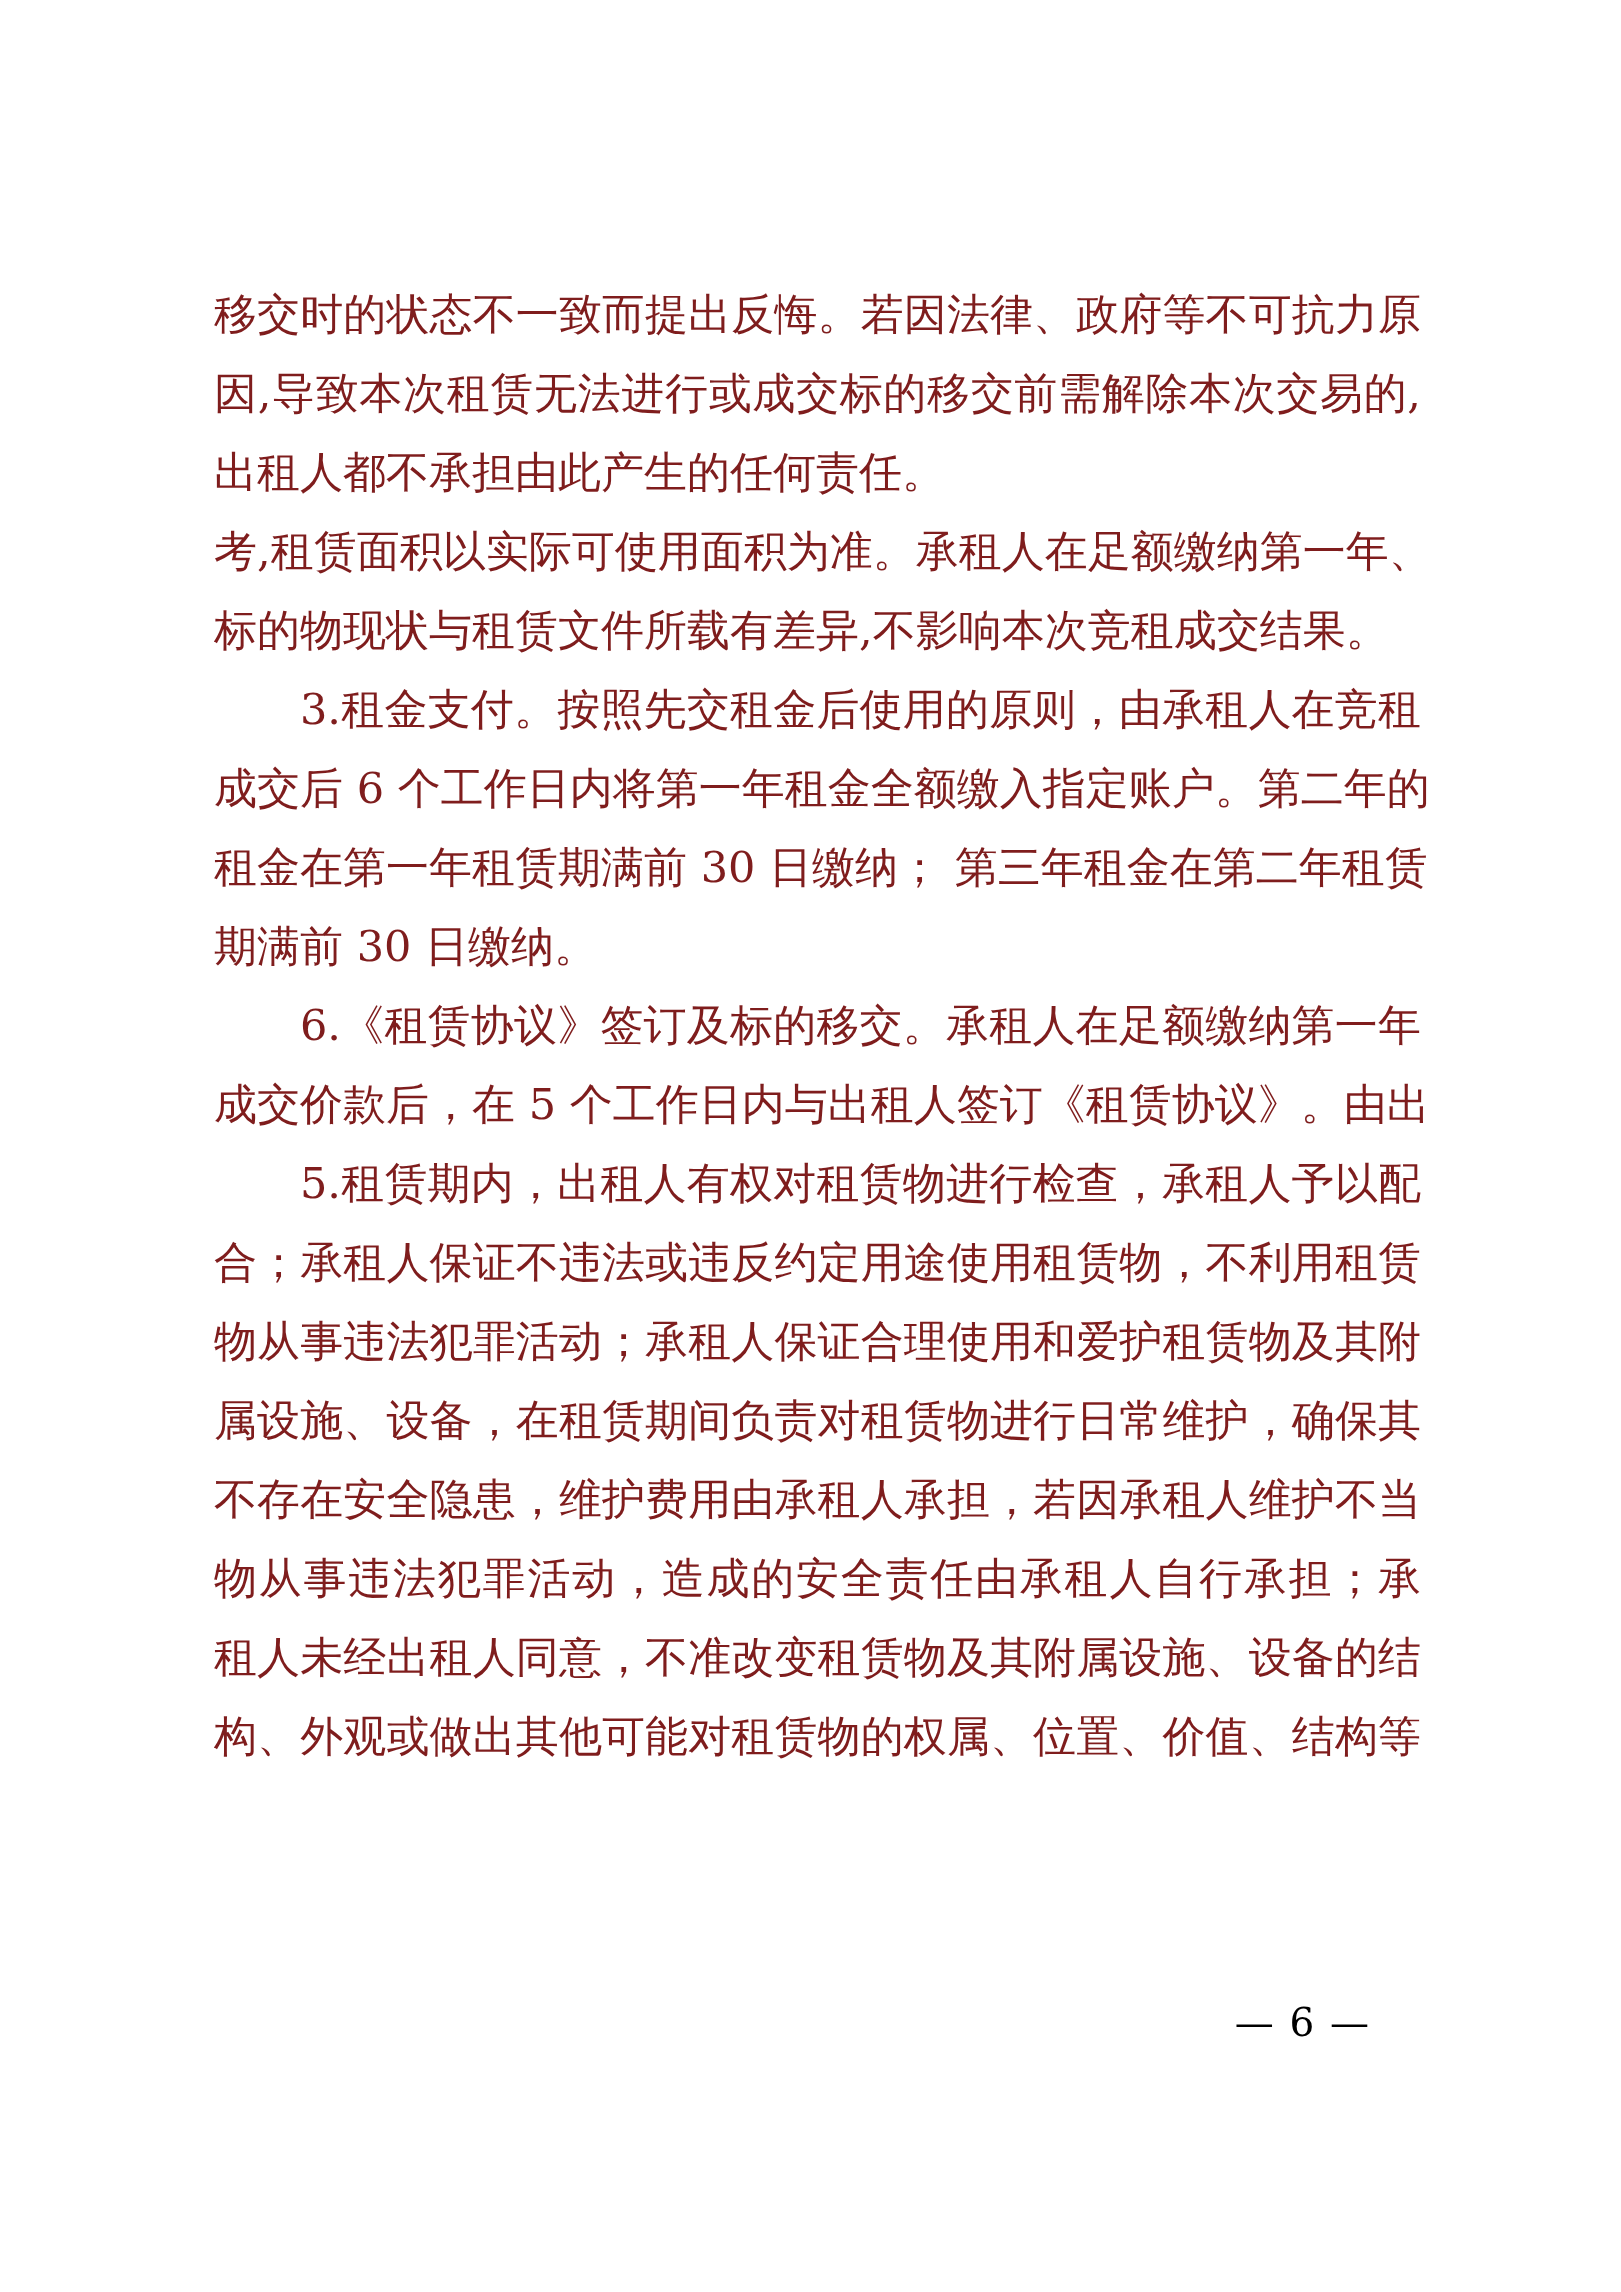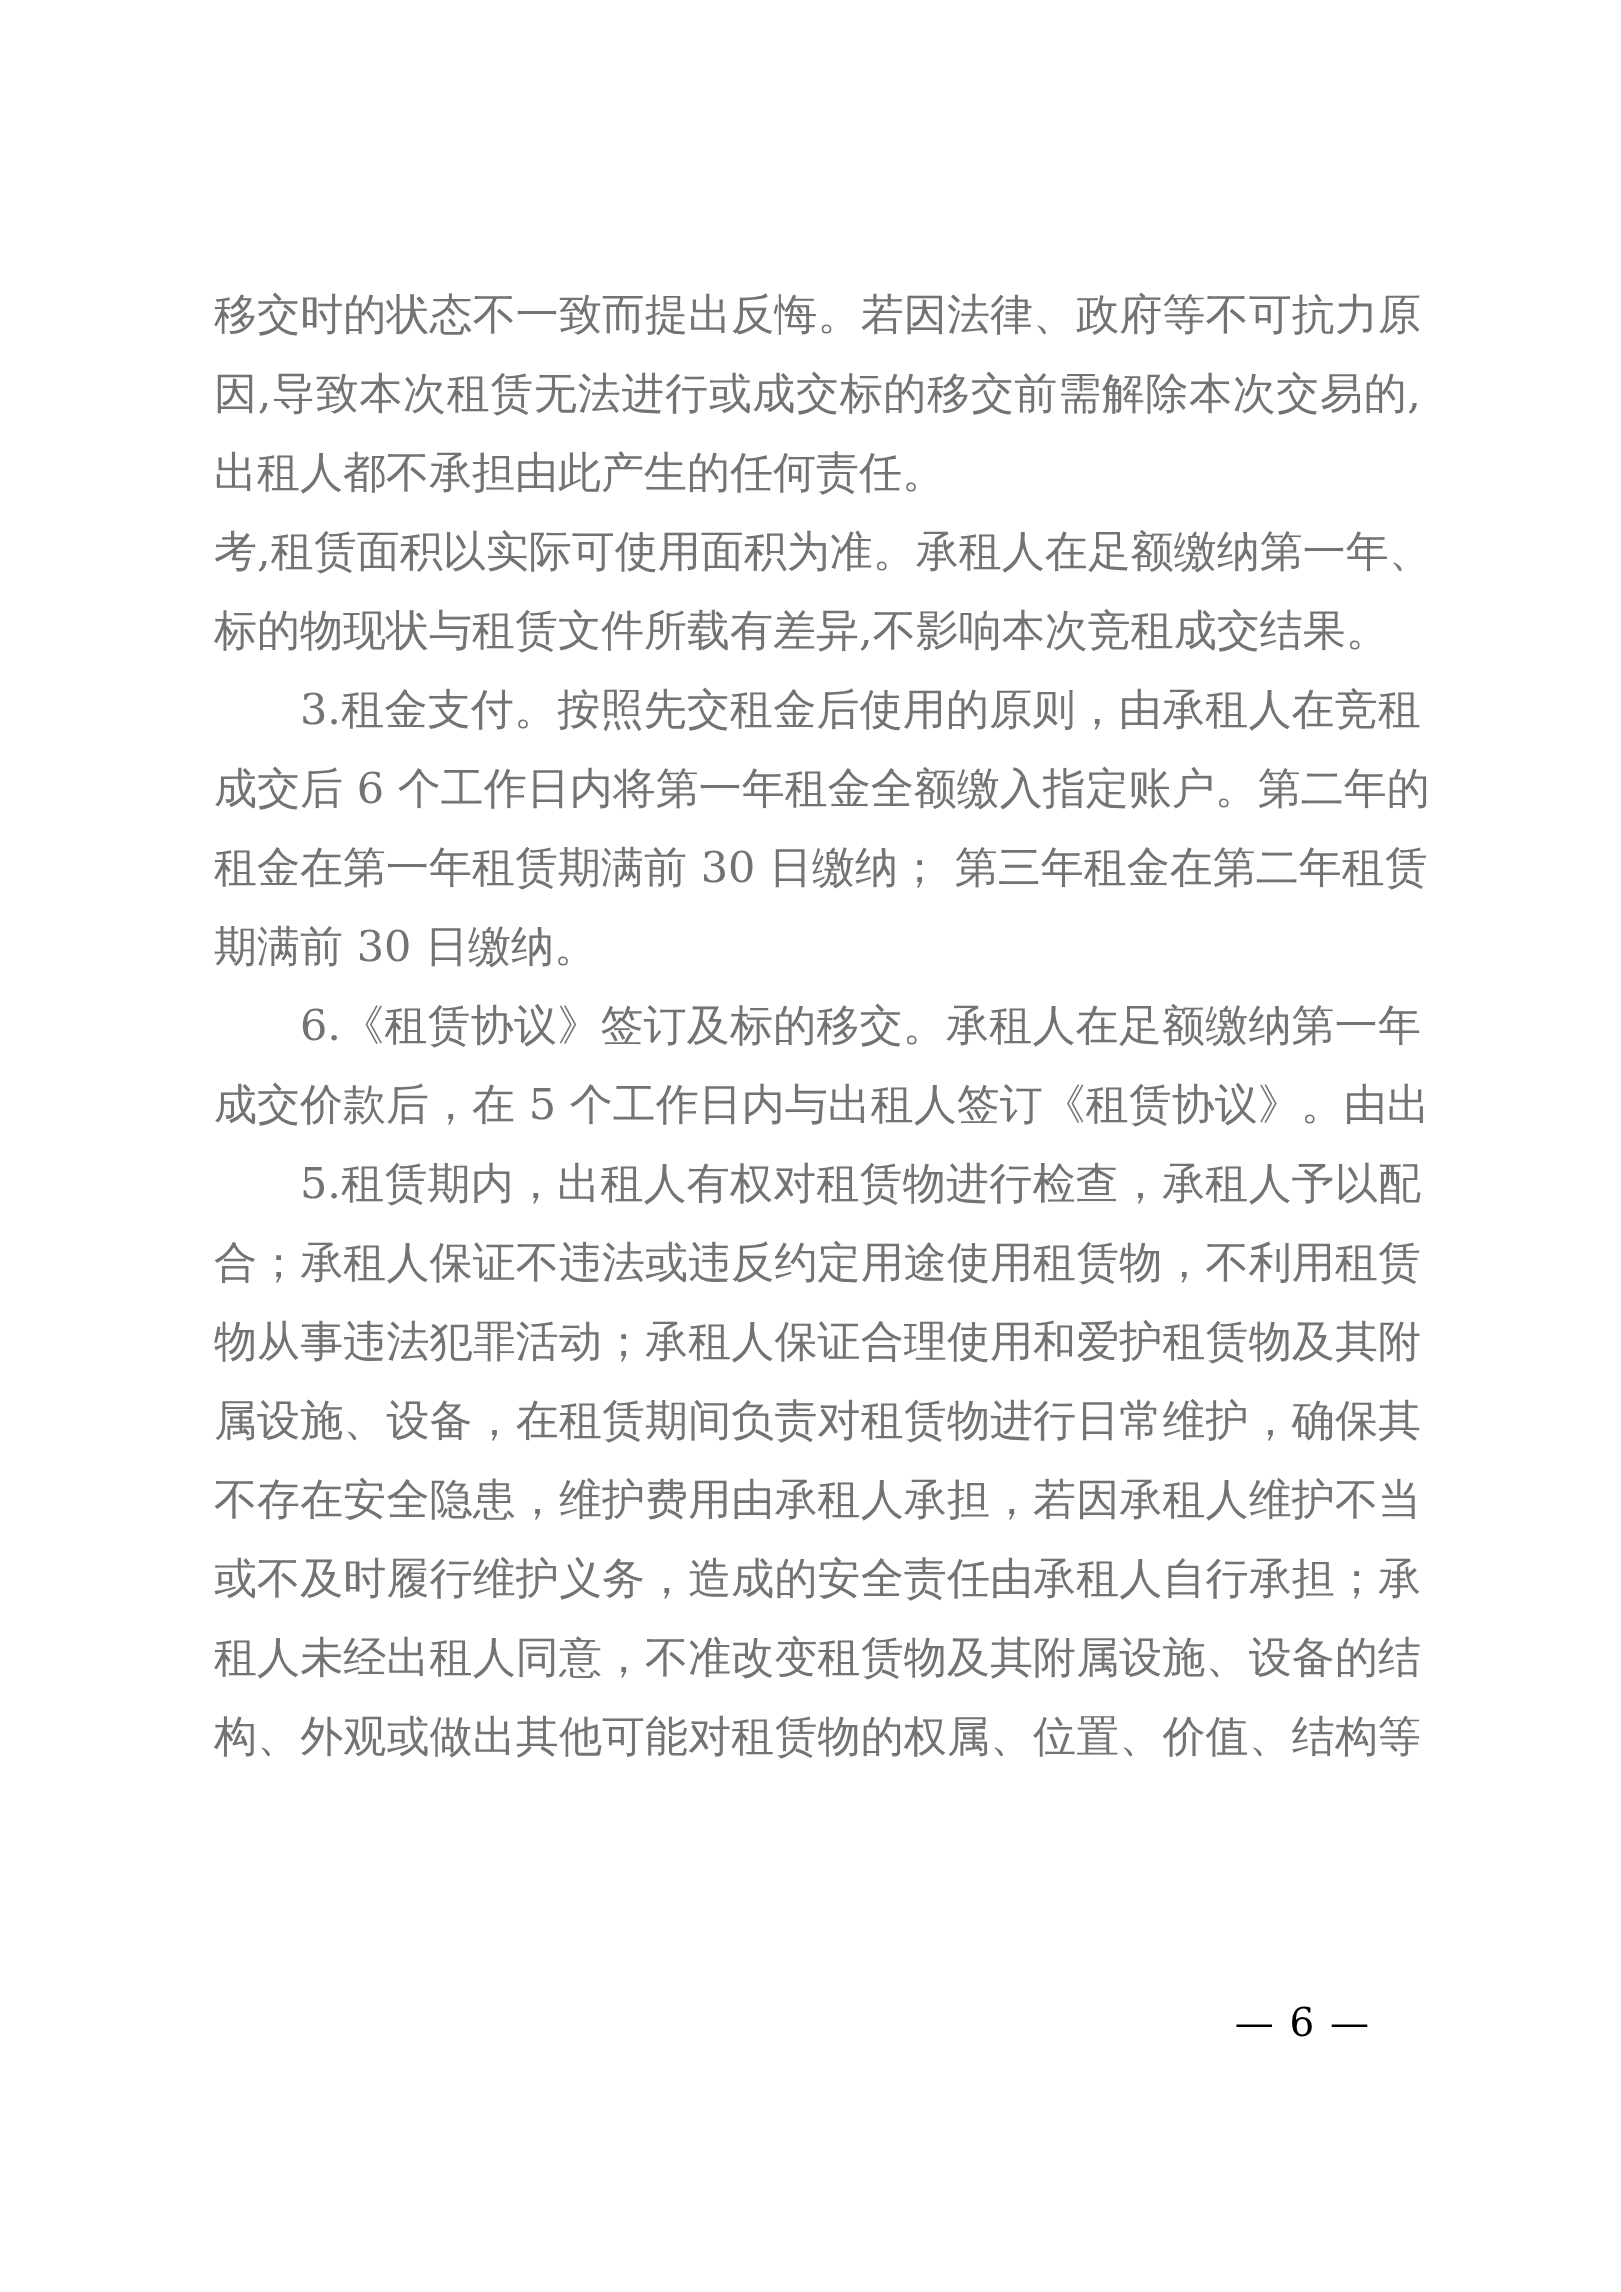--- a/index.html
+++ b/index.html
@@ -19,21 +19,21 @@
       inset: 0;
       background: #ffffff;
     }
     .text-block {
       position: absolute;
       left: 214px;
       top: 275px;
       width: 1207px;
       font-size: 43px;
       line-height: 79px;
-      color: #737373;
+      color: #7f1d1d;
       letter-spacing: 0px;
     }
     .line {
       text-align: justify;
       text-align-last: justify;
       text-justify: inter-character;
       white-space: nowrap;
     }
     .line.indent {
       text-indent: 86px;
@@ -71,21 +71,21 @@
     <div class="line">成交后 6 个工作日内将第一年租金全额缴入指定账户。第二年的</div>
     <div class="line">租金在第一年租赁期满前 30 日缴纳； 第三年租金在第二年租赁</div>
     <div class="line end">期满前 30 日缴纳。</div>
     <div class="line indent">6.《租赁协议》签订及标的移交。承租人在足额缴纳第一年</div>
     <div class="line">成交价款后，在 5 个工作日内与出租人签订《租赁协议》。由出</div>
     <div class="line indent">5.租赁期内，出租人有权对租赁物进行检查，承租人予以配</div>
     <div class="line">合；承租人保证不违法或违反约定用途使用租赁物，不利用租赁</div>
     <div class="line">物从事违法犯罪活动；承租人保证合理使用和爱护租赁物及其附</div>
     <div class="line">属设施、设备，在租赁期间负责对租赁物进行日常维护，确保其</div>
     <div class="line">不存在安全隐患，维护费用由承租人承担，若因承租人维护不当</div>
-    <div class="line">或不及时履行维护义务，造成的安全责任由承租人自行承担；承</div>
+    <div class="line">物从事违法犯罪活动，造成的安全责任由承租人自行承担；承</div>
     <div class="line">租人未经出租人同意，不准改变租赁物及其附属设施、设备的结</div>
     <div class="line">构、外观或做出其他可能对租赁物的权属、位置、价值、结构等</div>
   </div>
 
   <div class="footer">
     <span class="dash">—</span>
     <span class="num">6</span>
     <span class="dash">—</span>
   </div>
 

